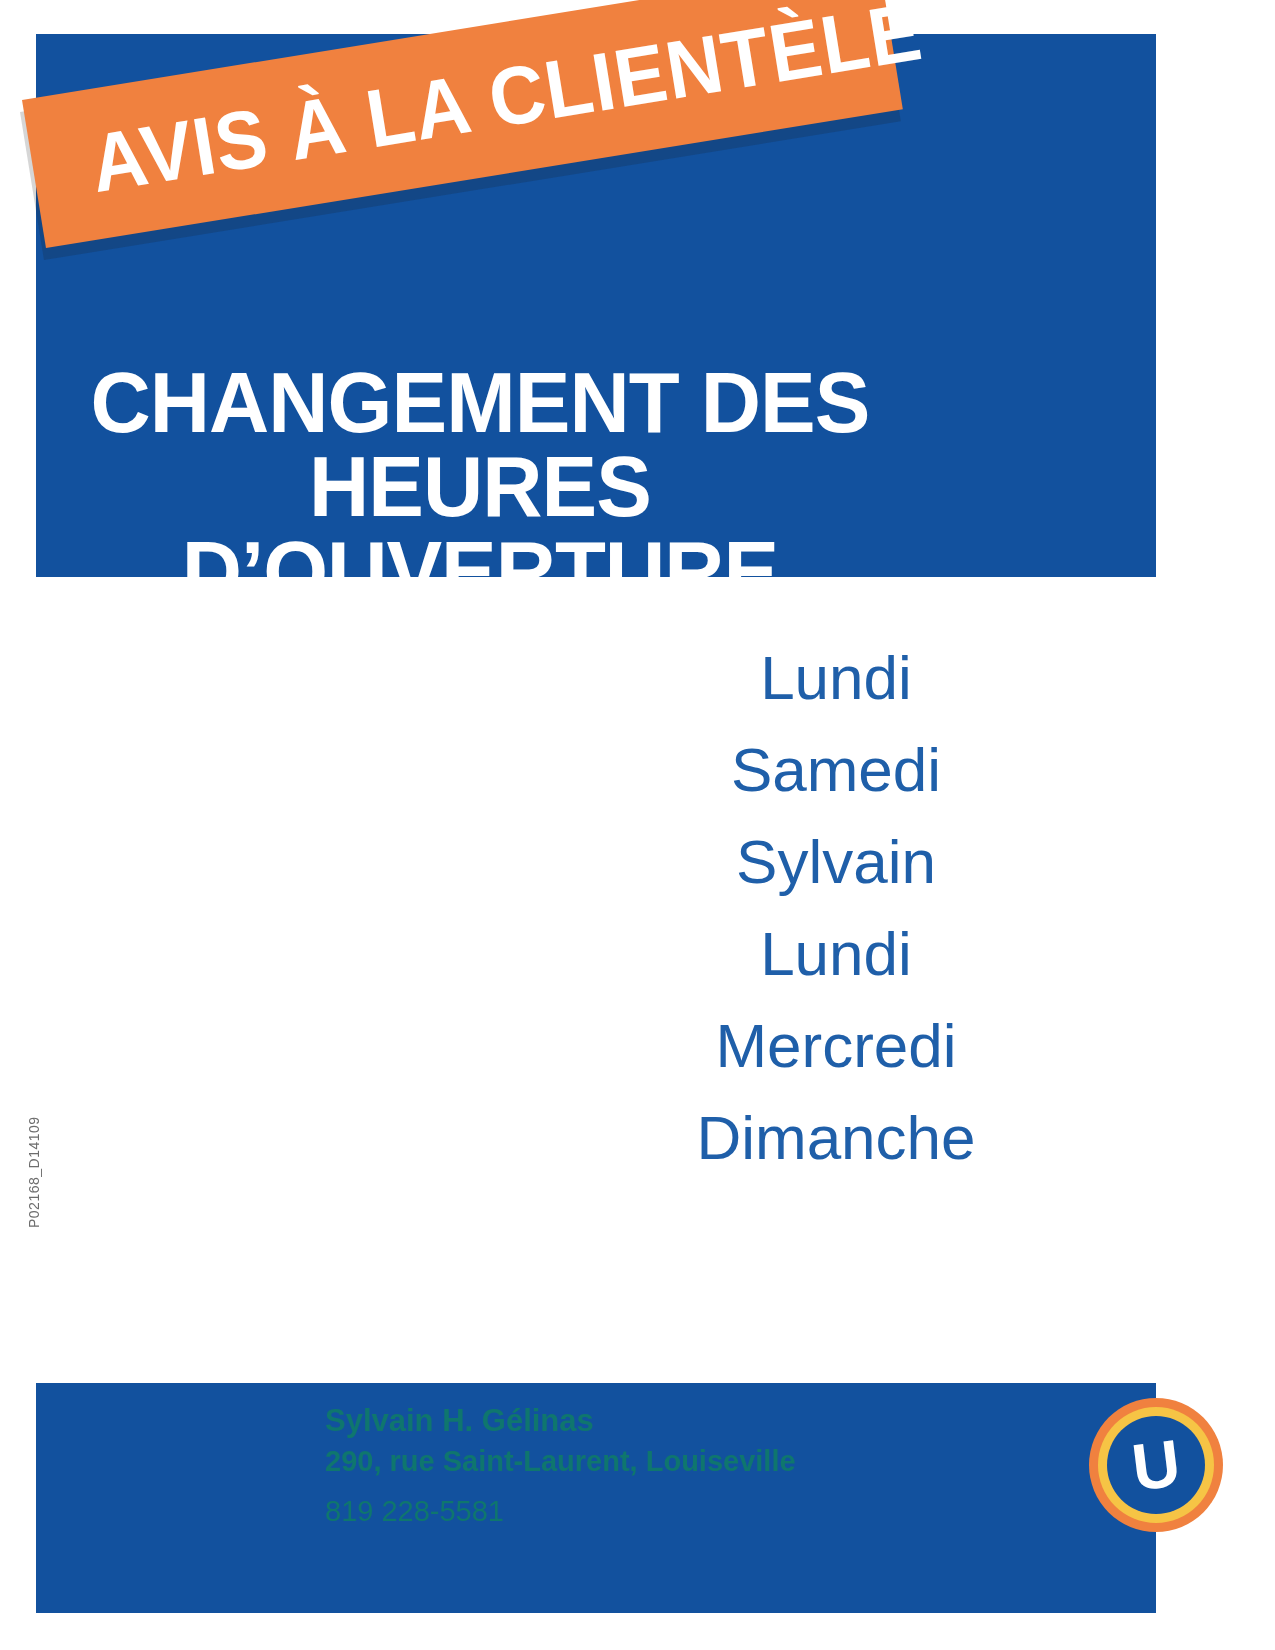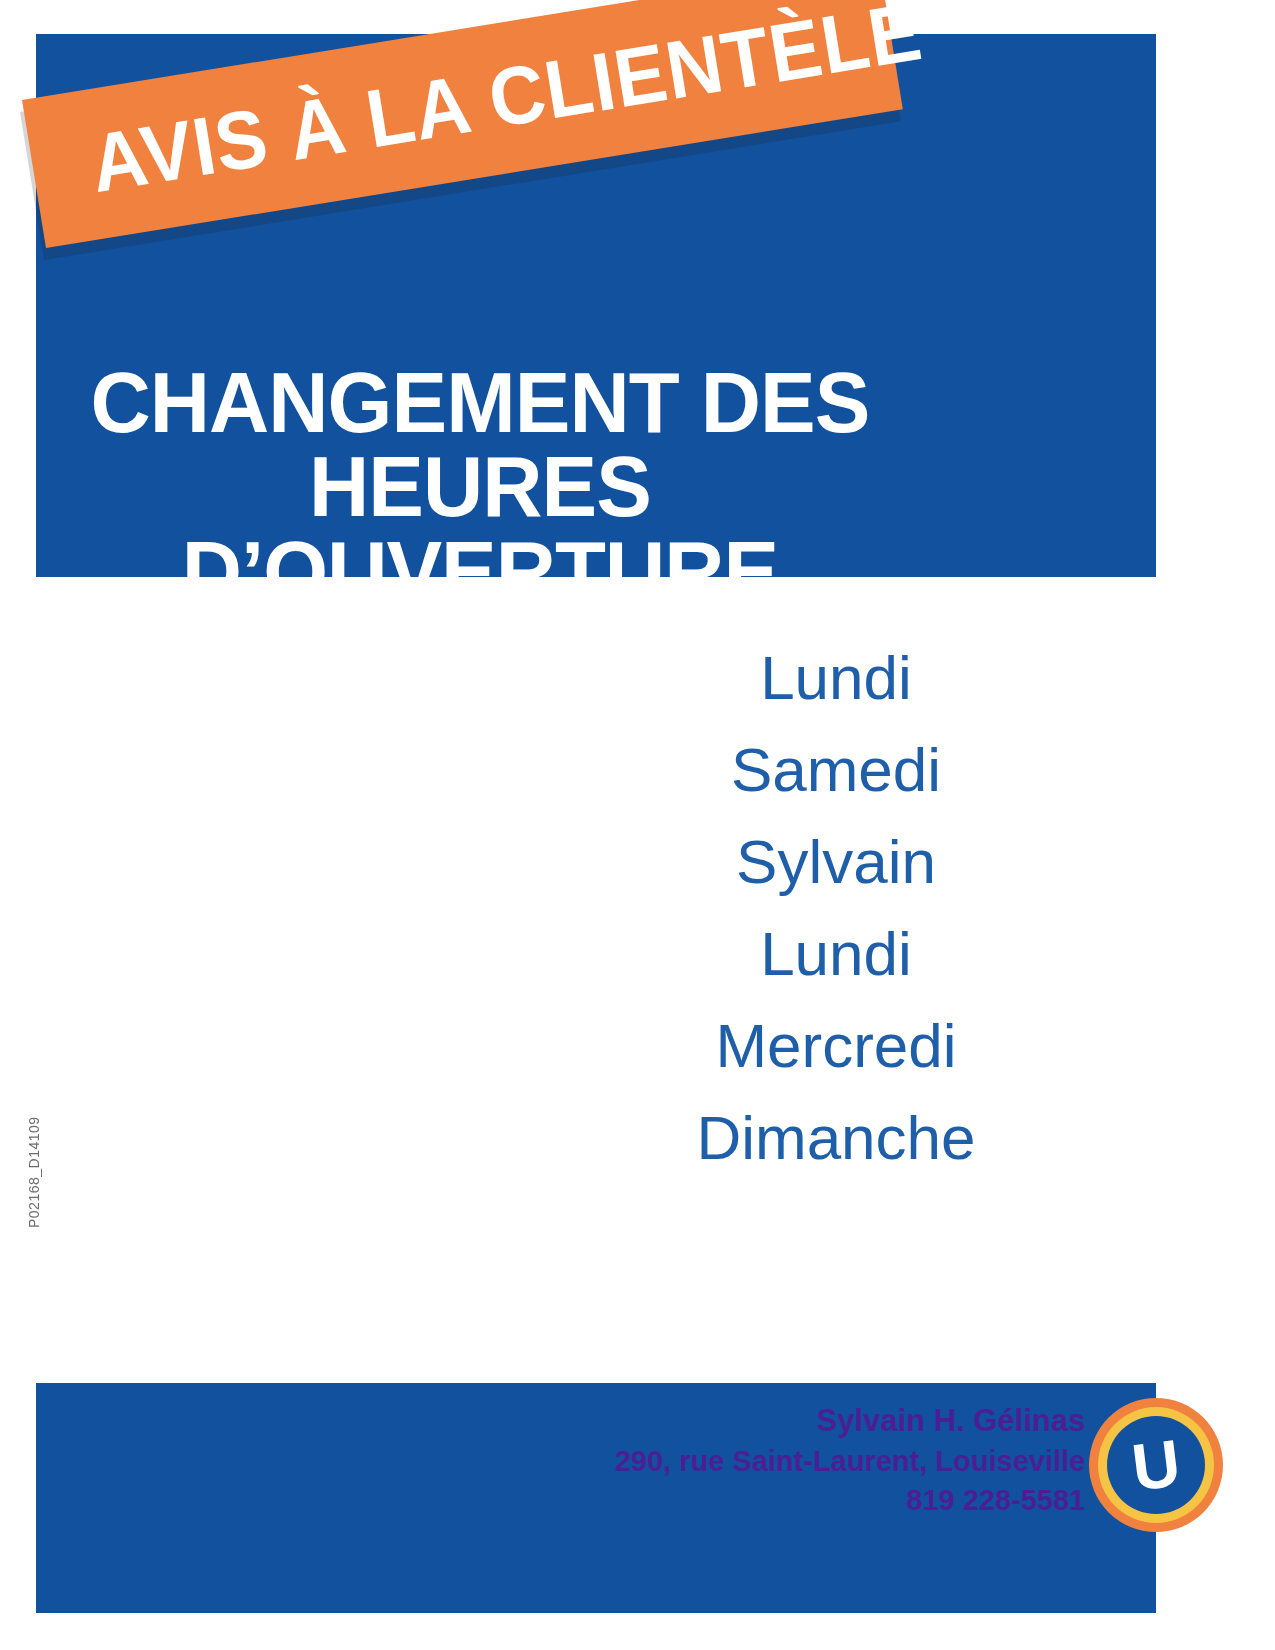--- a/index.html
+++ b/index.html
@@ -142,38 +142,39 @@
     top: 1383px;
     width: 1120px;
     height: 230px;
     background: #12519E;
   }
   .footer-text {
     position: absolute;
     right: 190px;
     top: 1400px;
     width: 760px;
-    text-align: right;
-    color: #4c1d95;
+    text-align: left;
+    color: #0f766e;
     font-family: "Liberation Sans", sans-serif;
   }
   .footer-name {
     font-size: 31px;
     font-weight: bold;
     line-height: 1.35;
   }
   .footer-address {
     font-size: 29px;
     font-weight: bold;
     line-height: 1.35;
   }
   .footer-phone {
     font-size: 29px;
-    font-weight: bold;
+    font-weight: normal;
     line-height: 1.35;
+    margin-top: 11px;
   }
 
   
   .logo {
     position: absolute;
     right: 52px;
     top: 1398px;
     width: 134px;
     height: 134px;
   }

